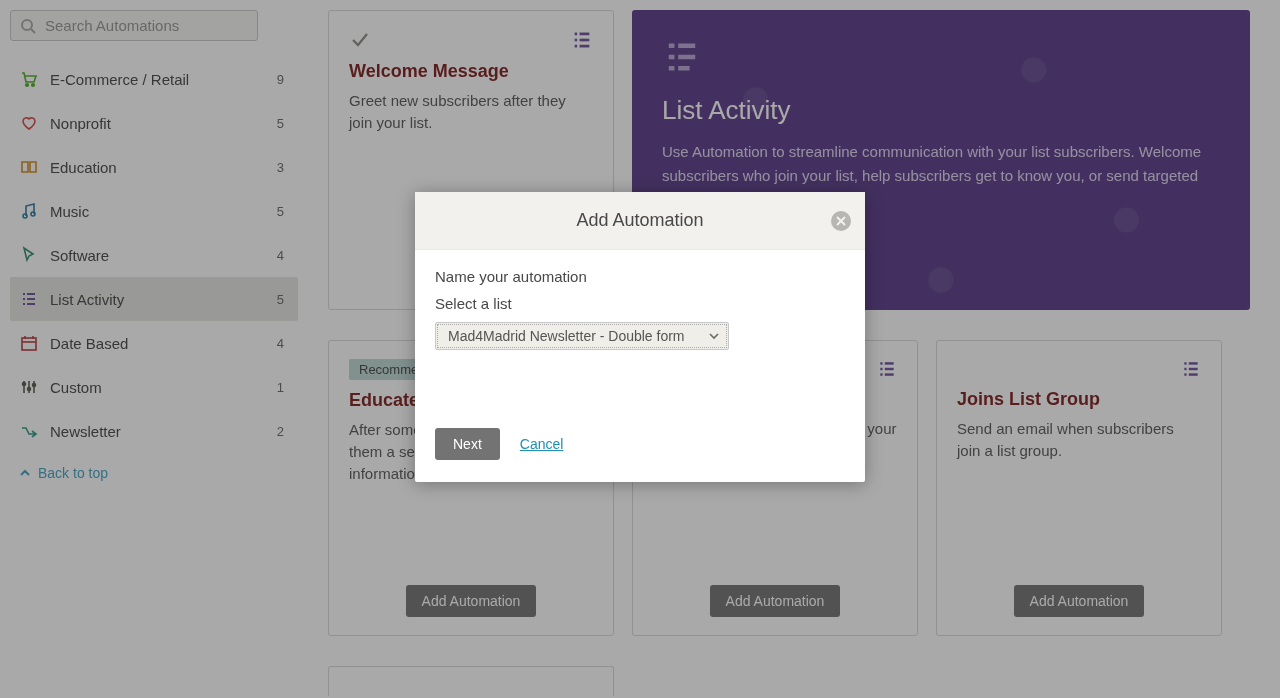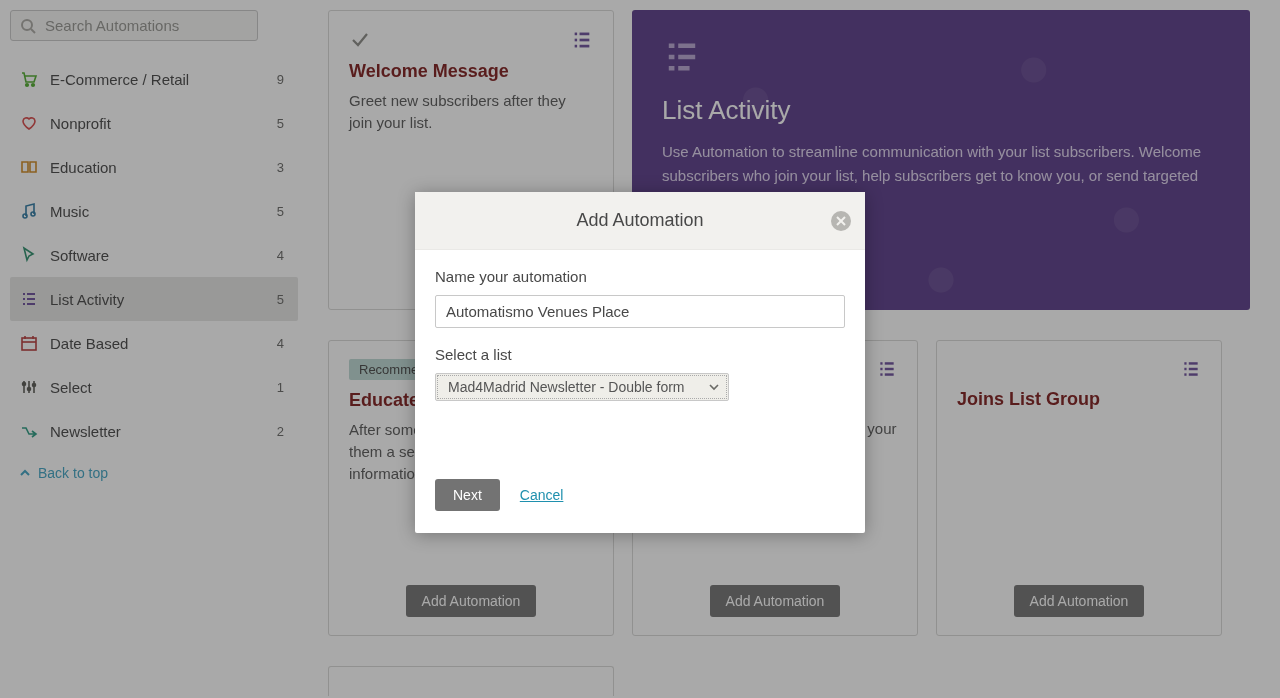--- a/index.html
+++ b/index.html
@@ -162,21 +162,21 @@
             <span class="icon">
               <svg width="18" height="18" viewBox="0 0 18 18" fill="none" stroke="#5a5a54" stroke-width="1.6">
                 <line x1="4" y1="3" x2="4" y2="15"></line>
                 <line x1="9" y1="3" x2="9" y2="15"></line>
                 <line x1="14" y1="3" x2="14" y2="15"></line>
                 <circle cx="4" cy="6" r="1.5" fill="#5a5a54"></circle>
                 <circle cx="9" cy="11" r="1.5" fill="#5a5a54"></circle>
                 <circle cx="14" cy="7" r="1.5" fill="#5a5a54"></circle>
               </svg>
             </span>
-            <span class="lbl">Select</span>
+            <span class="lbl">Custom</span>
           </span>
         <span class="cnt">1</span>
       </li>
       <li>
         <span class="left">
             <span class="icon">
               <svg width="18" height="18" viewBox="0 0 18 18" fill="none" stroke="#2c9c83" stroke-width="1.6">
                 <path d="M2 6h4l3 6h7M12 9l4 3-4 3"></path>
               </svg>
             </span>
@@ -268,20 +268,21 @@
           <svg width="20" height="20" viewBox="0 0 18 18" fill="none" stroke="#6d4f9c" stroke-width="2.2">
               <line x1="3" y1="4" x2="5" y2="4"></line>
               <line x1="7" y1="4" x2="15" y2="4"></line>
               <line x1="3" y1="9" x2="5" y2="9"></line>
               <line x1="7" y1="9" x2="15" y2="9"></line>
               <line x1="3" y1="14" x2="5" y2="14"></line>
               <line x1="7" y1="14" x2="15" y2="14"></line>
             </svg>
         </div>
         <h3>Joins List Group</h3>
+        <p>Send an email when subscribers join a list group.</p>
         <button class="btn footer-btn">Add Automation</button>
       </div>
     </div>
 
     <div class="row3">
       <div class="stub"></div>
     </div>
   </main>
 </div>
 
@@ -291,21 +292,20 @@
       <h3>Add Automation</h3>
       <div class="modal-close">
         <svg width="10" height="10" viewBox="0 0 10 10" stroke="#f2f1ee" stroke-width="2">
             <line x1="1" y1="1" x2="9" y2="9"></line>
             <line x1="9" y1="1" x2="1" y2="9"></line>
           </svg>
       </div>
     </div>
     <div class="modal-body">
       <label>Name your automation</label>
-      <input type="text" value="Automatismo Venues Place" style="">
       <label>Select a list</label>
       <div class="select-wrap">
         <select>
           <option>Mad4Madrid Newsletter - Double form</option>
         </select>
         <svg class="select-caret" width="10" height="10" viewBox="0 0 10 10" fill="none" stroke="#6a6a66" stroke-width="1.6">
             <path d="M1 3l4 4 4-4"></path>
           </svg>
       </div>
       <div class="modal-foot">

